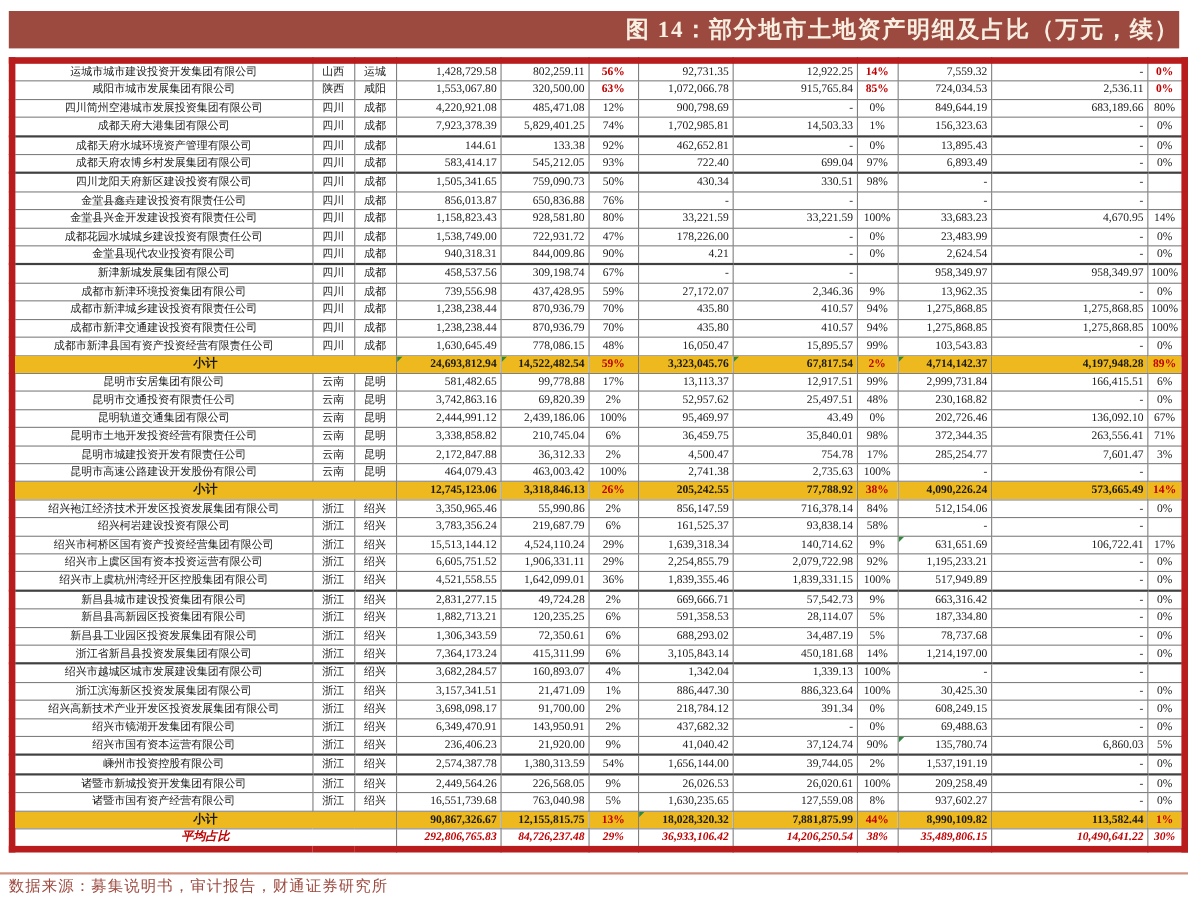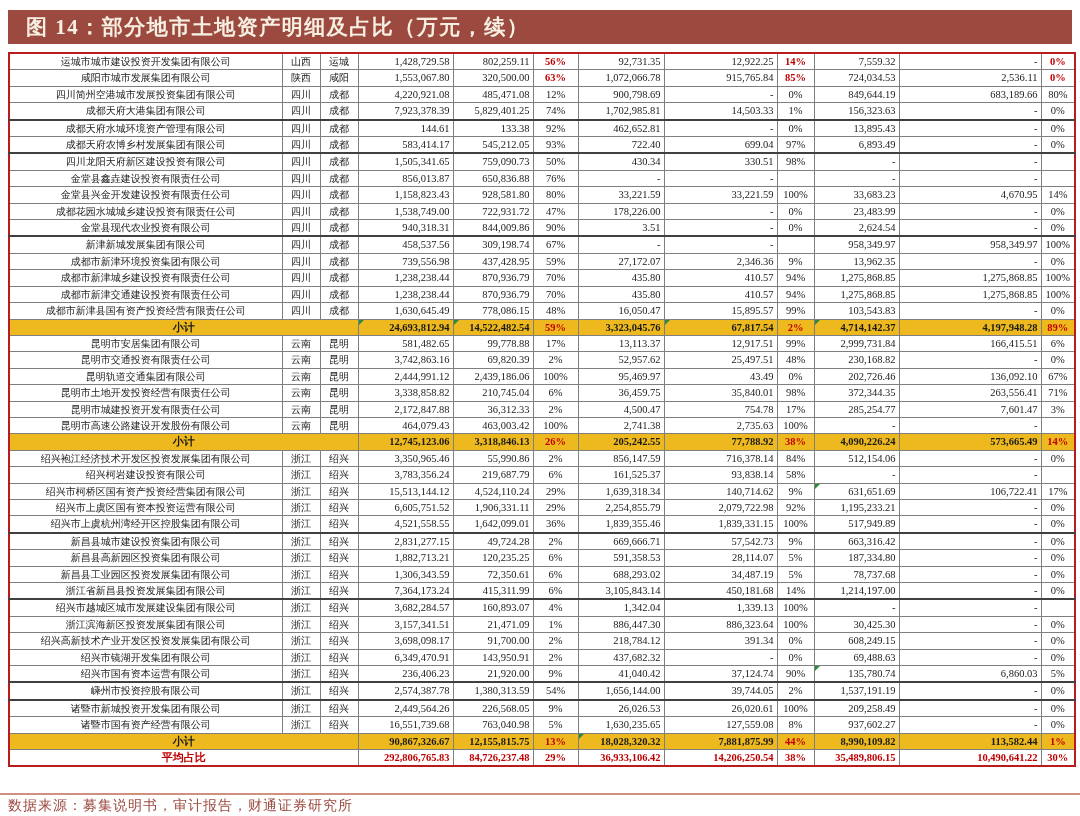--- a/index.html
+++ b/index.html
@@ -3,35 +3,35 @@
 <meta charset="utf-8">
 <style>
   :root{
     --maroon:#9c4a3f; --gold:#edb91e; --red:#c00000; --grid:#7f7f7f; --rule:#d0907f; --titletext:#f7efe2;
   }
   html,body{margin:0;padding:0;}
   body{width:1080px;height:816px;background:#fff;position:relative;overflow:hidden;
        font-family:"Liberation Serif","DejaVu Serif",serif;}
   .titlebar{position:absolute;top:10px;left:8px;width:1064px;height:34px;background:var(--maroon);
        color:var(--titletext);font-size:21px;font-weight:bold;line-height:34px;padding-left:18px;
-       box-sizing:border-box;letter-spacing:1.5px;white-space:nowrap;}
+       box-sizing:border-box;letter-spacing:1.5px;white-space:nowrap;text-align:right;}
   table.land{position:absolute;top:52px;left:8px;width:1064px;border-collapse:collapse;
-       table-layout:fixed;font-size:10.5px;color:#1a1a1a;border:2px solid #b91c1c;}
+       table-layout:fixed;font-size:10.5px;color:#1a1a1a;border:6px solid #b91c1c;}
   td{border:1px solid var(--grid);height:15.4px;line-height:15.4px;padding:0 3px;
      overflow:hidden;white-space:nowrap;box-sizing:border-box;position:relative;}
   td.name{text-align:center;font-size:10px;}
   td.prov,td.city{text-align:center;font-size:10px;}
   td.num{text-align:right;}
   td.pct{text-align:center;padding:0 2px;}
   td.gL{border-left:1.5px solid #4a4a4a;}
   tr.sep td{border-bottom:2px solid #404040;}
   tr.sub td{background:var(--gold);font-weight:bold;}
   tr.sub td.label{text-align:center;font-size:11px;}
   tr.sub td.pct{color:var(--red);}
-  tr.avg td{color:var(--red);font-weight:bold;}
+  tr.avg td{color:var(--red);font-weight:bold;font-style:italic;}
   tr.avg td.label{text-align:center;font-size:11px;}
   .red{color:var(--red);font-weight:bold;}
   .tri{position:absolute;top:0;left:0;width:0;height:0;
        border-top:5px solid #2e8b3a;border-right:5px solid transparent;}
   .footer-rule{position:absolute;top:793px;left:0;width:1080px;height:2px;background:var(--rule);}
   .footer{position:absolute;top:797px;left:8px;font-size:14px;color:var(--maroon);
        letter-spacing:1px;white-space:nowrap;}
 </style>
 </head>
 <body>
@@ -196,21 +196,21 @@
         <td class="num">-</td>
         <td class="pct">0%</td>
       </tr>
       <tr class=" sep">
         <td class="name">金堂县现代农业投资有限公司</td>
         <td class="prov">四川</td>
         <td class="city">成都</td>
         <td class="num">940,318.31</td>
         <td class="num">844,009.86</td>
         <td class="pct">90%</td>
-        <td class="num gL">3.51</td>
+        <td class="num gL">4.21</td>
         <td class="num">-</td>
         <td class="pct">0%</td>
         <td class="num gL">2,624.54</td>
         <td class="num">-</td>
         <td class="pct">0%</td>
       </tr>
       <tr class="">
         <td class="name">新津新城发展集团有限公司</td>
         <td class="prov">四川</td>
         <td class="city">成都</td>

